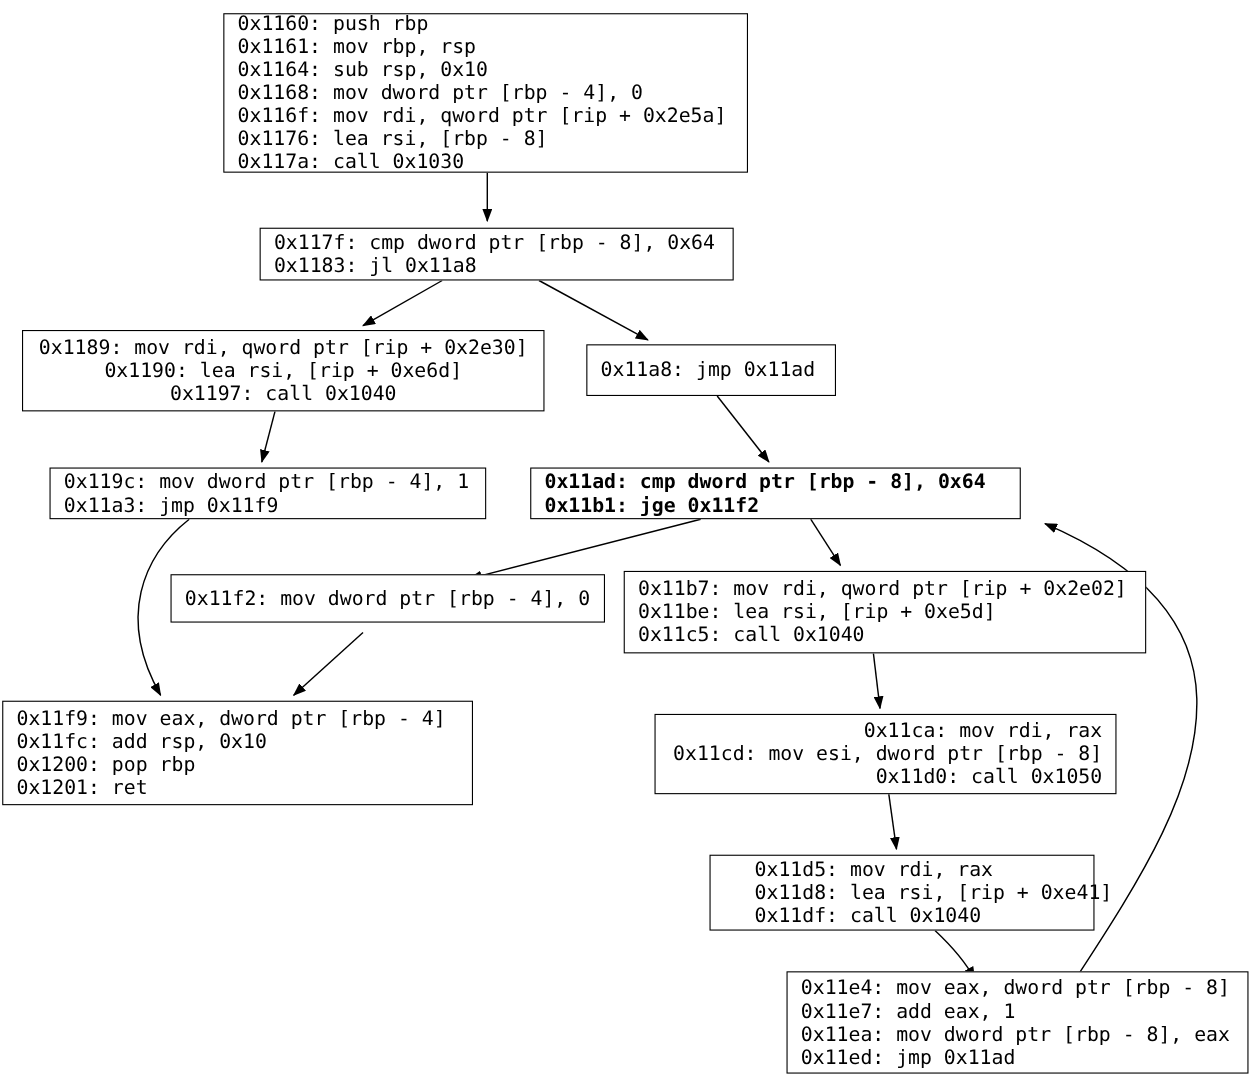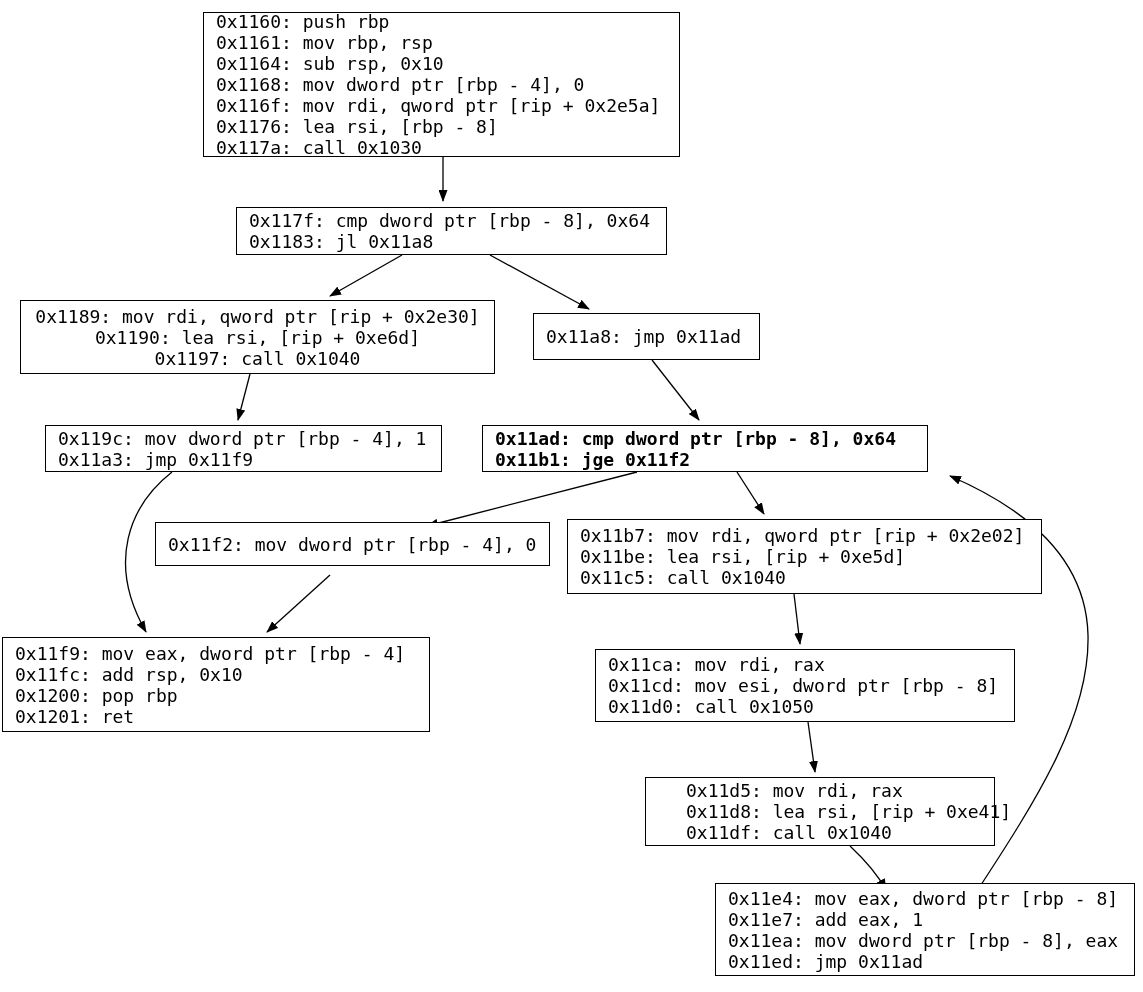--- a/index.html
+++ b/index.html
@@ -57,17 +57,17 @@
   <div id="nodes">
       <div class="node" style="left: 203px; top: 12px; width: 477px; height: 145px;"><div class="asm-line">0x1160: push rbp</div><div class="asm-line">0x1161: mov rbp, rsp</div><div class="asm-line">0x1164: sub rsp, 0x10</div><div class="asm-line">0x1168: mov dword ptr [rbp - 4], 0</div><div class="asm-line">0x116f: mov rdi, qword ptr [rip + 0x2e5a]</div><div class="asm-line">0x1176: lea rsi, [rbp - 8]</div><div class="asm-line">0x117a: call 0x1030</div></div>
       <div class="node" style="left: 236px; top: 207px; width: 431px; height: 48px;"><div class="asm-line">0x117f: cmp dword ptr [rbp - 8], 0x64</div><div class="asm-line">0x1183: jl 0x11a8</div></div>
       <div class="node" style="left: 20px; top: 300px; width: 475px; height: 74px; align-items: center;"><div class="asm-line">0x1189: mov rdi, qword ptr [rip + 0x2e30]</div><div class="asm-line">0x1190: lea rsi, [rip + 0xe6d]</div><div class="asm-line">0x1197: call 0x1040</div></div>
       <div class="node" style="left: 533px; top: 313px; width: 227px; height: 47px;"><div class="asm-line">0x11a8: jmp 0x11ad</div></div>
       <div class="node" style="left: 25px; top: 425px; width: 397px; height: 47px; margin-left: 20px;"><div class="asm-line">0x119c: mov dword ptr [rbp - 4], 1</div><div class="asm-line">0x11a3: jmp 0x11f9</div></div>
       <div class="node" style="left: 482px; top: 425px; width: 446px; height: 47px; font-weight: bold;"><div class="asm-line">0x11ad: cmp dword ptr [rbp - 8], 0x64</div><div class="asm-line">0x11b1: jge 0x11f2</div></div>
       <div class="node" style="left: 135px; top: 522px; width: 395px; height: 44px; margin-left: 20px;"><div class="asm-line">0x11f2: mov dword ptr [rbp - 4], 0</div></div>
       <div class="node" style="left: 555px; top: 519px; width: 475px; height: 75px; margin-left: 12px;"><div class="asm-line">0x11b7: mov rdi, qword ptr [rip + 0x2e02]</div><div class="asm-line">0x11be: lea rsi, [rip + 0xe5d]</div><div class="asm-line">0x11c5: call 0x1040</div></div>
       <div class="node" style="left: 2px; top: 637px; width: 428px; height: 95px;"><div class="asm-line">0x11f9: mov eax, dword ptr [rbp - 4]</div><div class="asm-line">0x11fc: add rsp, 0x10</div><div class="asm-line">0x1200: pop rbp</div><div class="asm-line">0x1201: ret</div></div>
-      <div class="node" style="left: 595px; top: 649px; width: 420px; height: 73px;"><div class="asm-line">0x11ca: mov rdi, rax</div><div class="asm-line">0x11cd: mov esi, dword ptr [rbp - 8]</div><div class="asm-line">0x11d0: call 0x1050</div></div>
+      <div class="node" style="left: 595px; top: 649px; width: 420px; height: 73px; align-items: flex-end;"><div class="asm-line">0x11ca: mov rdi, rax</div><div class="asm-line">0x11cd: mov esi, dword ptr [rbp - 8]</div><div class="asm-line">0x11d0: call 0x1050</div></div>
       <div class="node" style="left: 645px; top: 777px; width: 350px; height: 69px; padding-left: 40px;"><div class="asm-line">0x11d5: mov rdi, rax</div><div class="asm-line">0x11d8: lea rsi, [rip + 0xe41]</div><div class="asm-line">0x11df: call 0x1040</div></div>
       <div class="node" style="left: 715px; top: 883px; width: 420px; height: 93px;"><div class="asm-line">0x11e4: mov eax, dword ptr [rbp - 8]</div><div class="asm-line">0x11e7: add eax, 1</div><div class="asm-line">0x11ea: mov dword ptr [rbp - 8], eax</div><div class="asm-line">0x11ed: jmp 0x11ad</div></div>
     </div>
 </div>
 
 </body></html>

